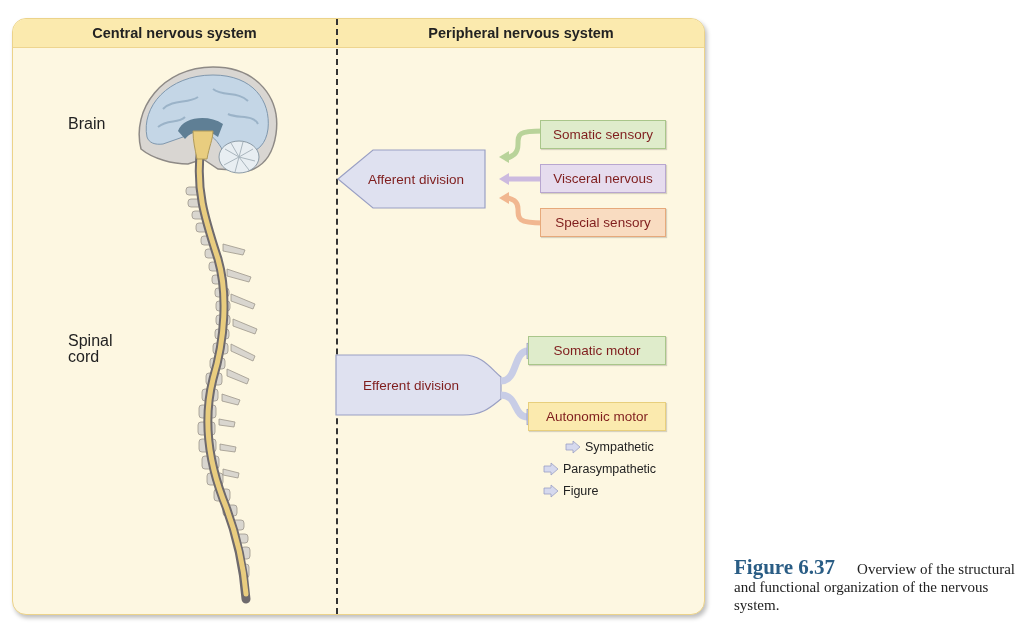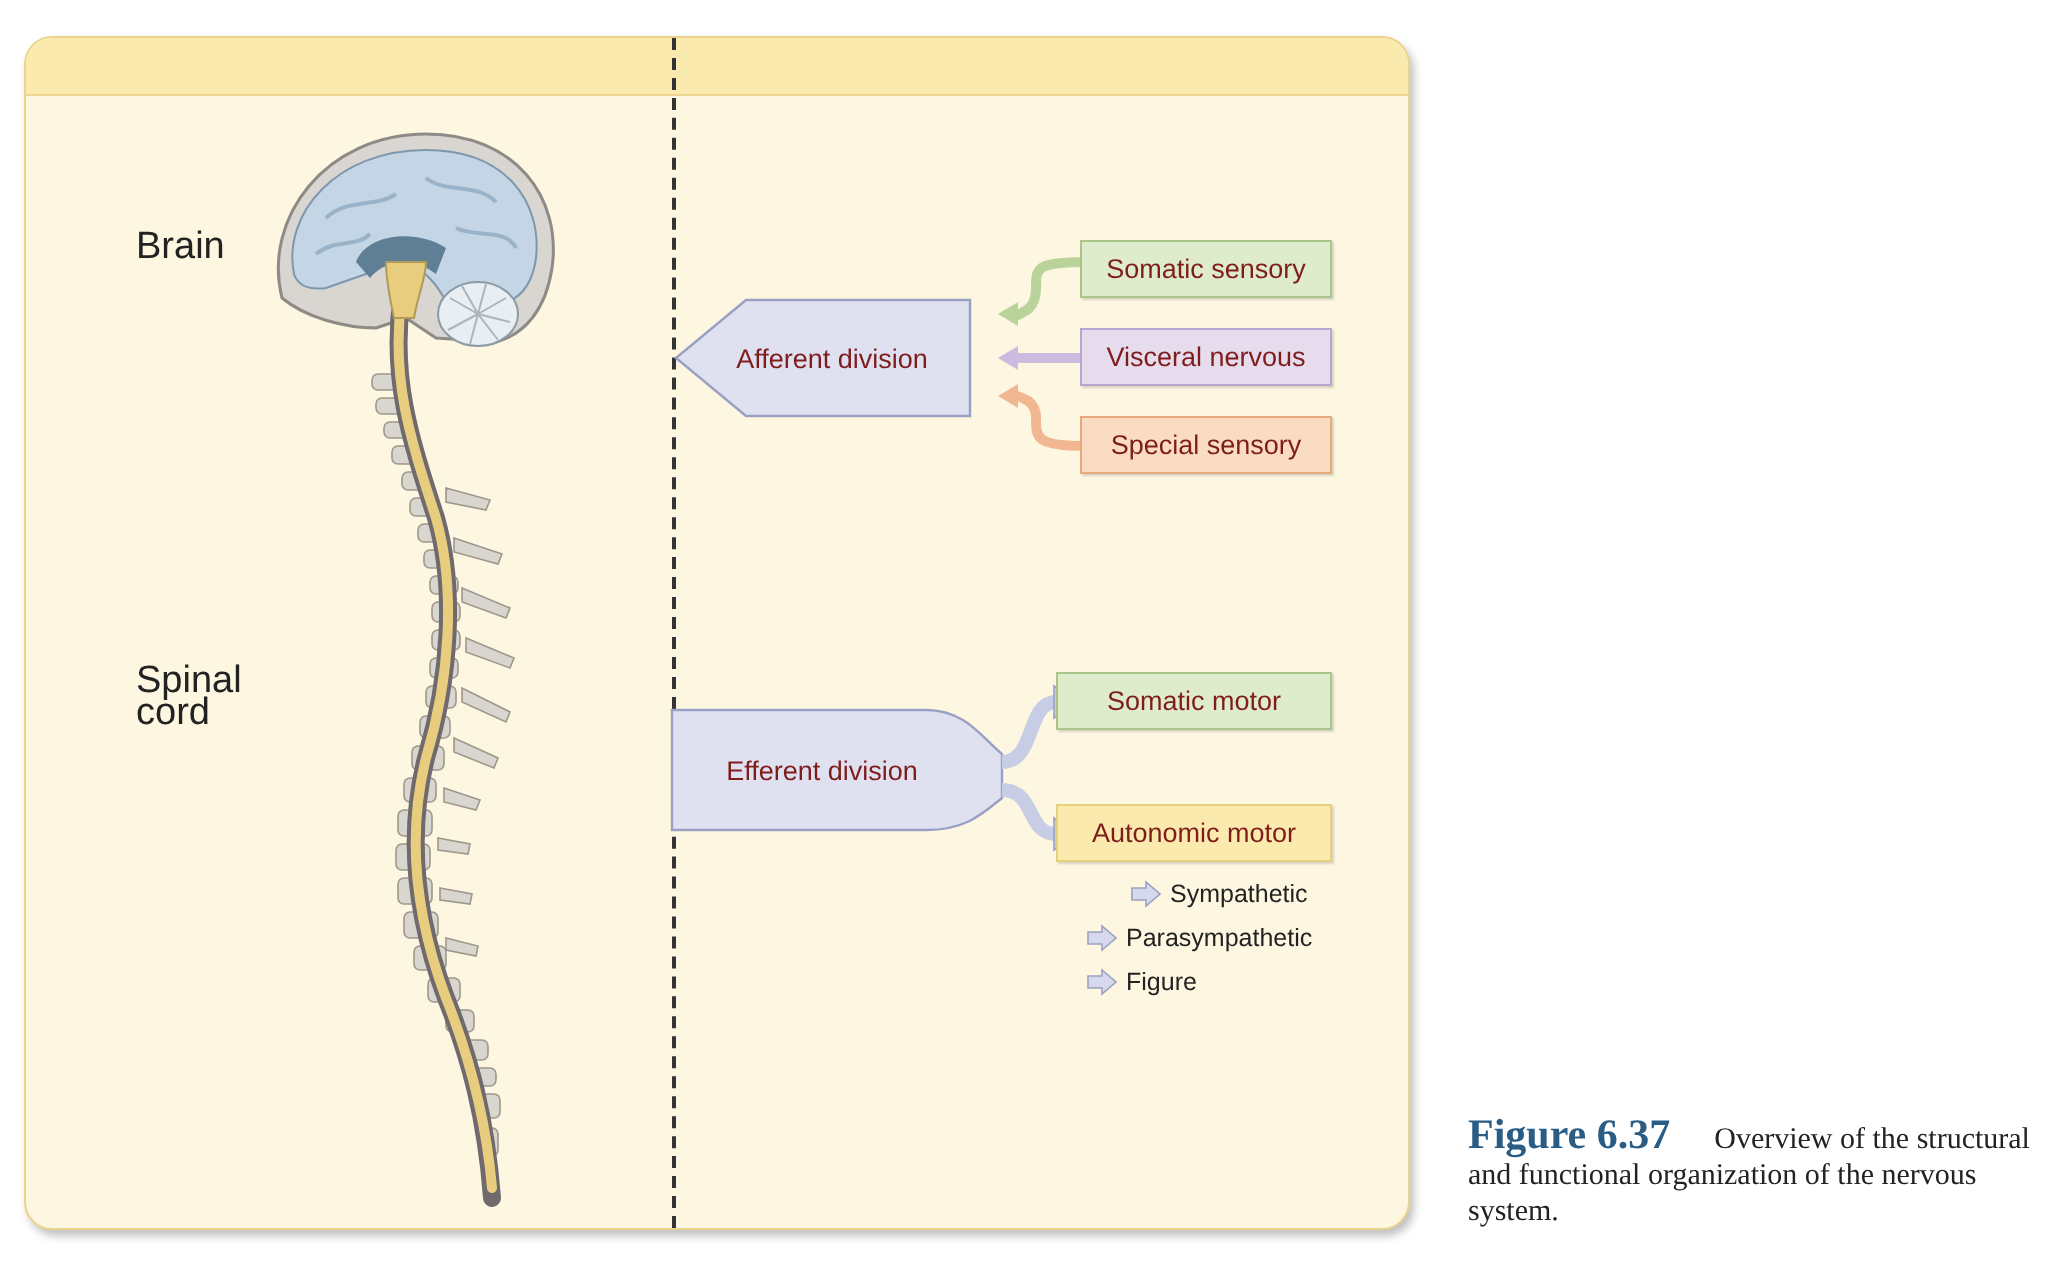--- a/index.html
+++ b/index.html
@@ -1,33 +1,35 @@
 <!DOCTYPE html>
 <html><head>
 <meta charset="utf-8">
 <style>
   html,body{margin:0;padding:0;background:#ffffff;}
   body{width:1024px;height:636px;position:relative;overflow:hidden;font-family:"Liberation Sans",sans-serif;}
   .panel{position:absolute;left:12px;top:18px;width:691px;height:595px;background:#fdf7e1;border:1px solid #ecd38a;border-radius:14px;box-shadow:2px 3px 4px rgba(0,0,0,0.25);overflow:hidden;}
   .header{position:absolute;left:0;top:0;width:100%;height:28px;background:#fbeaae;border-bottom:1px solid #eed58f;}
   .hdr-text{position:absolute;top:6px;font-size:14.5px;font-weight:bold;color:#222;text-align:center;}
   .divider{position:absolute;left:323px;top:0;height:100%;border-left:2px dashed #333;}
-  .side-label{position:absolute;font-size:19px;color:#222;line-height:16px;}
+  .side-label{position:absolute;font-size:16px;color:#222;line-height:16px;}
   .box{position:absolute;font-size:13.5px;color:#7f1d1d;display:flex;align-items:center;justify-content:center;box-sizing:border-box;box-shadow:1px 1px 1px rgba(0,0,0,0.15);}
   .sub-item{position:absolute;font-size:12.5px;color:#222;display:flex;align-items:center;}
   .sub-item svg{margin-right:4px;}
   .caption{position:absolute;left:734px;top:558px;width:290px;font-family:"Liberation Serif",serif;font-size:15px;color:#222;line-height:18px;}
   .fig-num{color:#2a5d85;font-size:21px;font-weight:bold;margin-right:22px;}
   svg{position:absolute;overflow:visible;}
 </style>
 </head>
 <body>
 
 <div class="panel">
   <div class="header">
+    <div class="hdr-text" style="left:0;width:323px;">Central nervous system</div>
+    <div class="hdr-text" style="left:325px;width:366px;">Peripheral nervous system</div>
   </div>
   <div class="divider"></div>
 
   <div class="side-label" style="left:55px;top:97px;">Brain</div>
   <div class="side-label" style="left:55px;top:314px;">
     <div>Spinal</div>
     <div>cord</div>
   </div>
 
   <svg style="left:0;top:0;" width="323" height="595">

